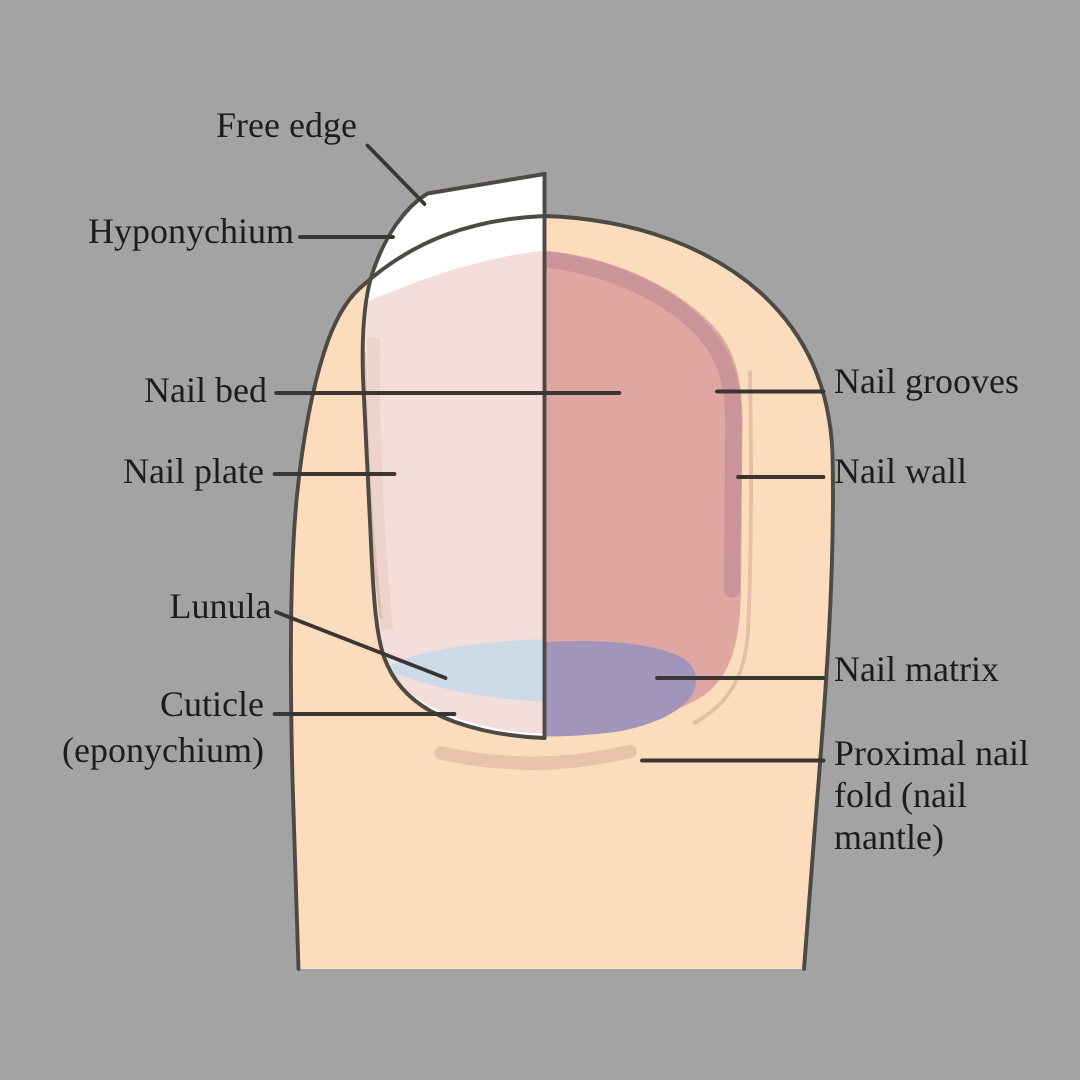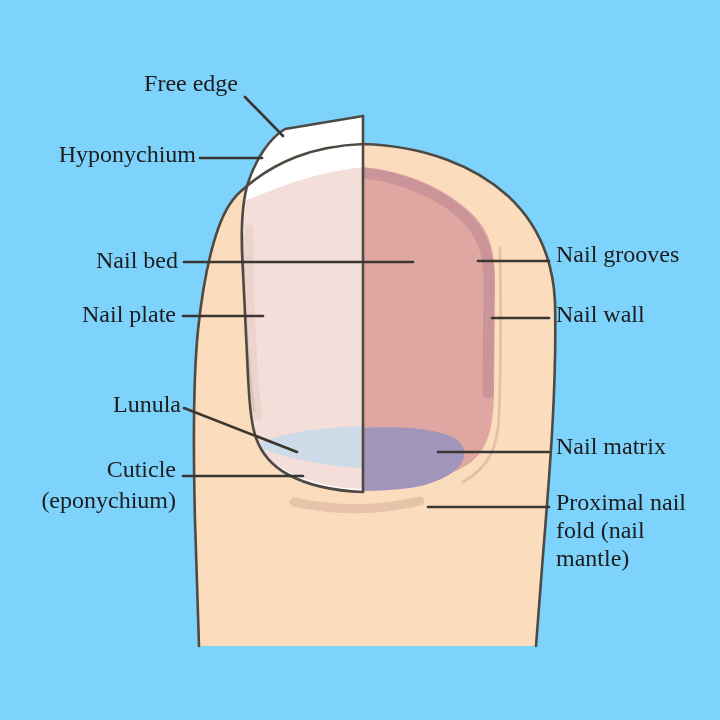--- a/index.html
+++ b/index.html
@@ -1,16 +1,16 @@
 <!DOCTYPE html>
 <html><head>
 <meta charset="utf-8">
 <style>
   html,body{margin:0;padding:0;background:#ffffff;}
-  .stage{width:720px;height:720px;position:relative;background:#7dd3fc;overflow:hidden;}
+  .stage{width:720px;height:720px;position:relative;background:#a3a3a3;overflow:hidden;}
   svg{display:block;}
   text{
     font-family:"Liberation Serif","DejaVu Serif",serif;
     font-size:24px;
     fill:#1c1c1c;
   }
   .leader{stroke:#3a3733;stroke-width:2.6;fill:none;stroke-linecap:round;}
   .outline{stroke:#4e4a43;stroke-width:2.6;fill:none;stroke-linejoin:round;stroke-linecap:round;}
 </style>
 </head>

